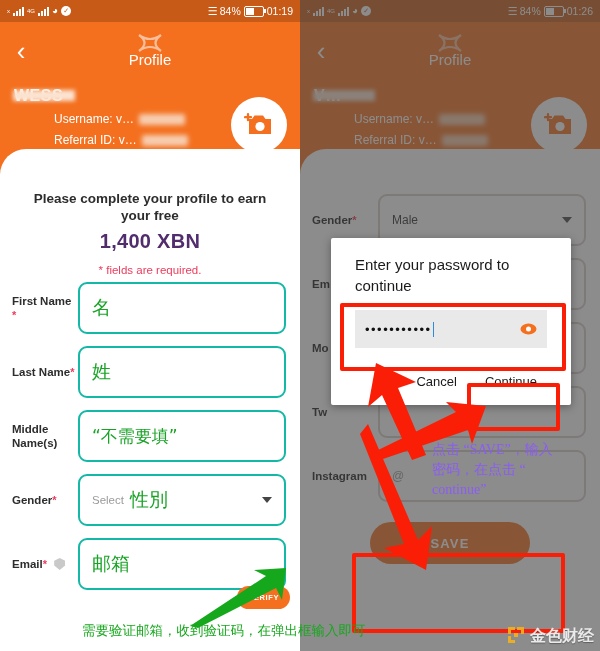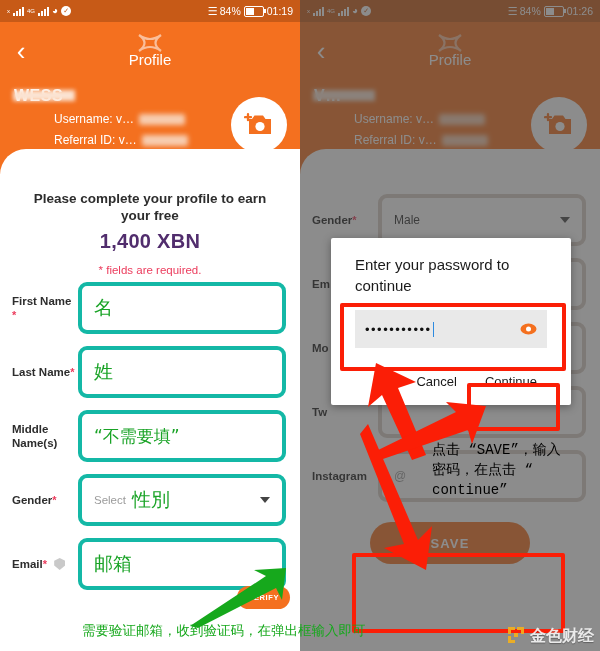--- a/index.html
+++ b/index.html
@@ -62,21 +62,21 @@
 
   .body-area{position:relative;background:#fff;padding:0 0 4px 0;}
   .promo{text-align:center;padding:16px 18px 0;}
   .promo h2{margin:0;font-size:13.5px;font-weight:700;color:#2d2d2d;line-height:17px;}
   .promo .amount{margin:6px 0 0;font-size:20px;font-weight:700;color:#512d6d;letter-spacing:.3px;}
   .promo .req{margin:11px 0 0;font-size:11.5px;color:#ec3b5c;}
 
   .field{display:flex;align-items:center;padding:6px 14px 6px 12px;justify-content:space-between;}
   .field .lbl{width:66px;font-size:11.5px;font-weight:700;color:#2d2d2d;line-height:14px;flex:none;}
   .req-star{color:#ec3b5c;font-size:11px;}
-  .ctrl{flex:1;height:52px;border:4px solid #14b8a6;border-radius:9px;background:#fff;
+  .ctrl{flex:1;height:52px;border:2px solid #14b8a6;border-radius:9px;background:#fff;
     display:flex;align-items:center;padding:0 12px;box-sizing:border-box;position:relative;}
   .zh{color:#19a326;font-size:19px;font-weight:500;font-family:"DejaVu Sans",sans-serif;}
   .zh.sm{font-size:17px;}
   .placeholder{color:#9b9b9b;font-size:11.5px;margin-right:6px;}
   .caret{position:absolute;right:12px;top:50%;transform:translateY(-50%);
     width:0;height:0;border-left:5px solid transparent;border-right:5px solid transparent;border-top:6px solid #444;}
   .verify{position:absolute;right:8px;top:50%;transform:translateY(-50%);
     background:#f4701f;color:#fff;font-size:7.5px;font-weight:700;letter-spacing:.6px;
     padding:7px 11px;border-radius:14px;}
   .mini-shield{display:inline-block;width:11px;height:12px;background:#c9c9c9;margin-left:4px;vertical-align:-2px;
@@ -101,21 +101,21 @@
   .dots{font-size:13px;letter-spacing:1.5px;color:#111;line-height:1;}
   .txtcaret{display:inline-block;width:1.5px;height:15px;background:#2d8ae0;margin-left:1px;vertical-align:-3px;}
   .eye{position:absolute;right:10px;top:50%;transform:translateY(-50%);width:17px;height:12px;}
   .modal-actions{display:flex;justify-content:flex-end;align-items:center;gap:8px;margin-top:20px;}
   .mbtn{font-size:13px;color:#1a1a1a;padding:6px 10px;}
 
   
   .anno{position:absolute;z-index:40;}
   .redbox{position:absolute;z-index:30;border:4px solid #fb1e06;border-radius:2px;}
   .anno-green{color:#16a81c;font-size:13.5px;font-family:"DejaVu Sans",sans-serif;white-space:nowrap;}
-  .anno-red{color:#000000;font-size:14px;font-family:Liberation Mono, monospace;line-height:20px;}
+  .anno-red{color:#8b5cf6;font-size:14px;font-family:Liberation Serif, serif;line-height:20px;}
 
   .watermark{position:absolute;right:6px;bottom:4px;z-index:45;display:flex;gap:5px;opacity:.92;}
   .wm-mark{width:18px;height:18px;position:relative;}
   .wm-text{color:#f2f2f2;font-size:16px;font-weight:700;font-family:"DejaVu Sans",sans-serif;
     text-shadow:0 1px 1px rgba(0,0,0,.35);}
 </style>
 </head>
 <body>
 
 <div class="stage">

